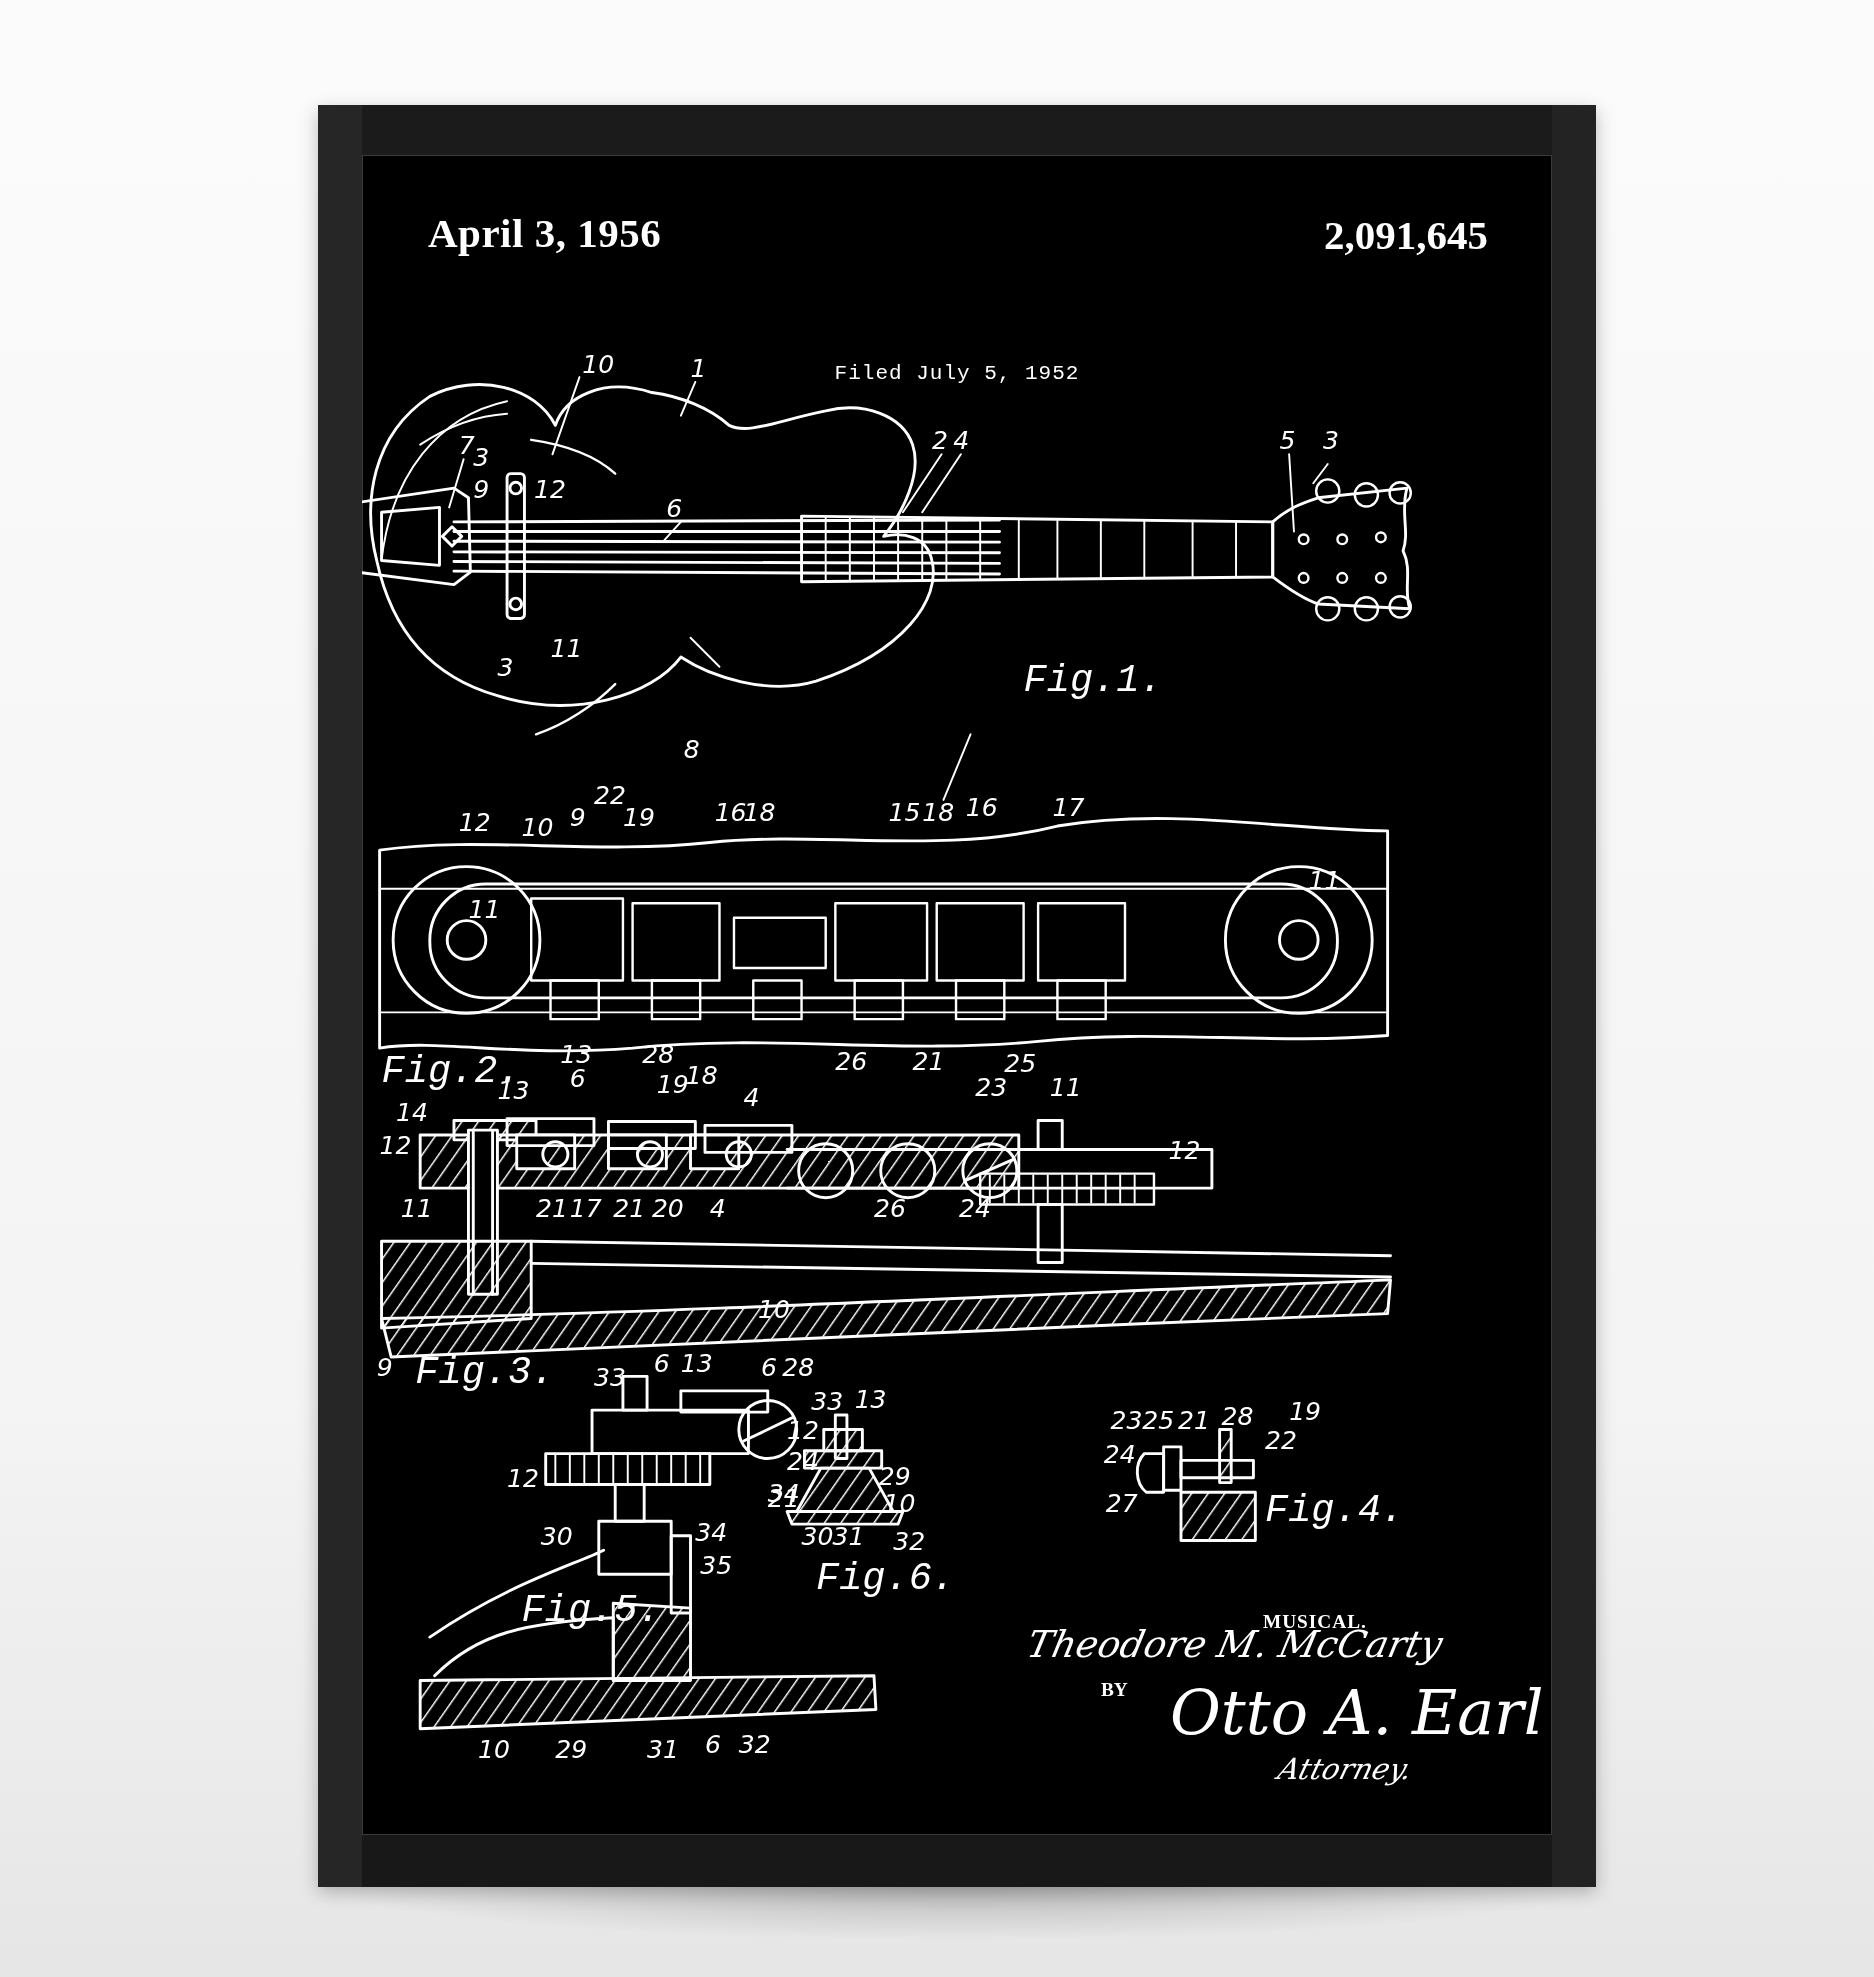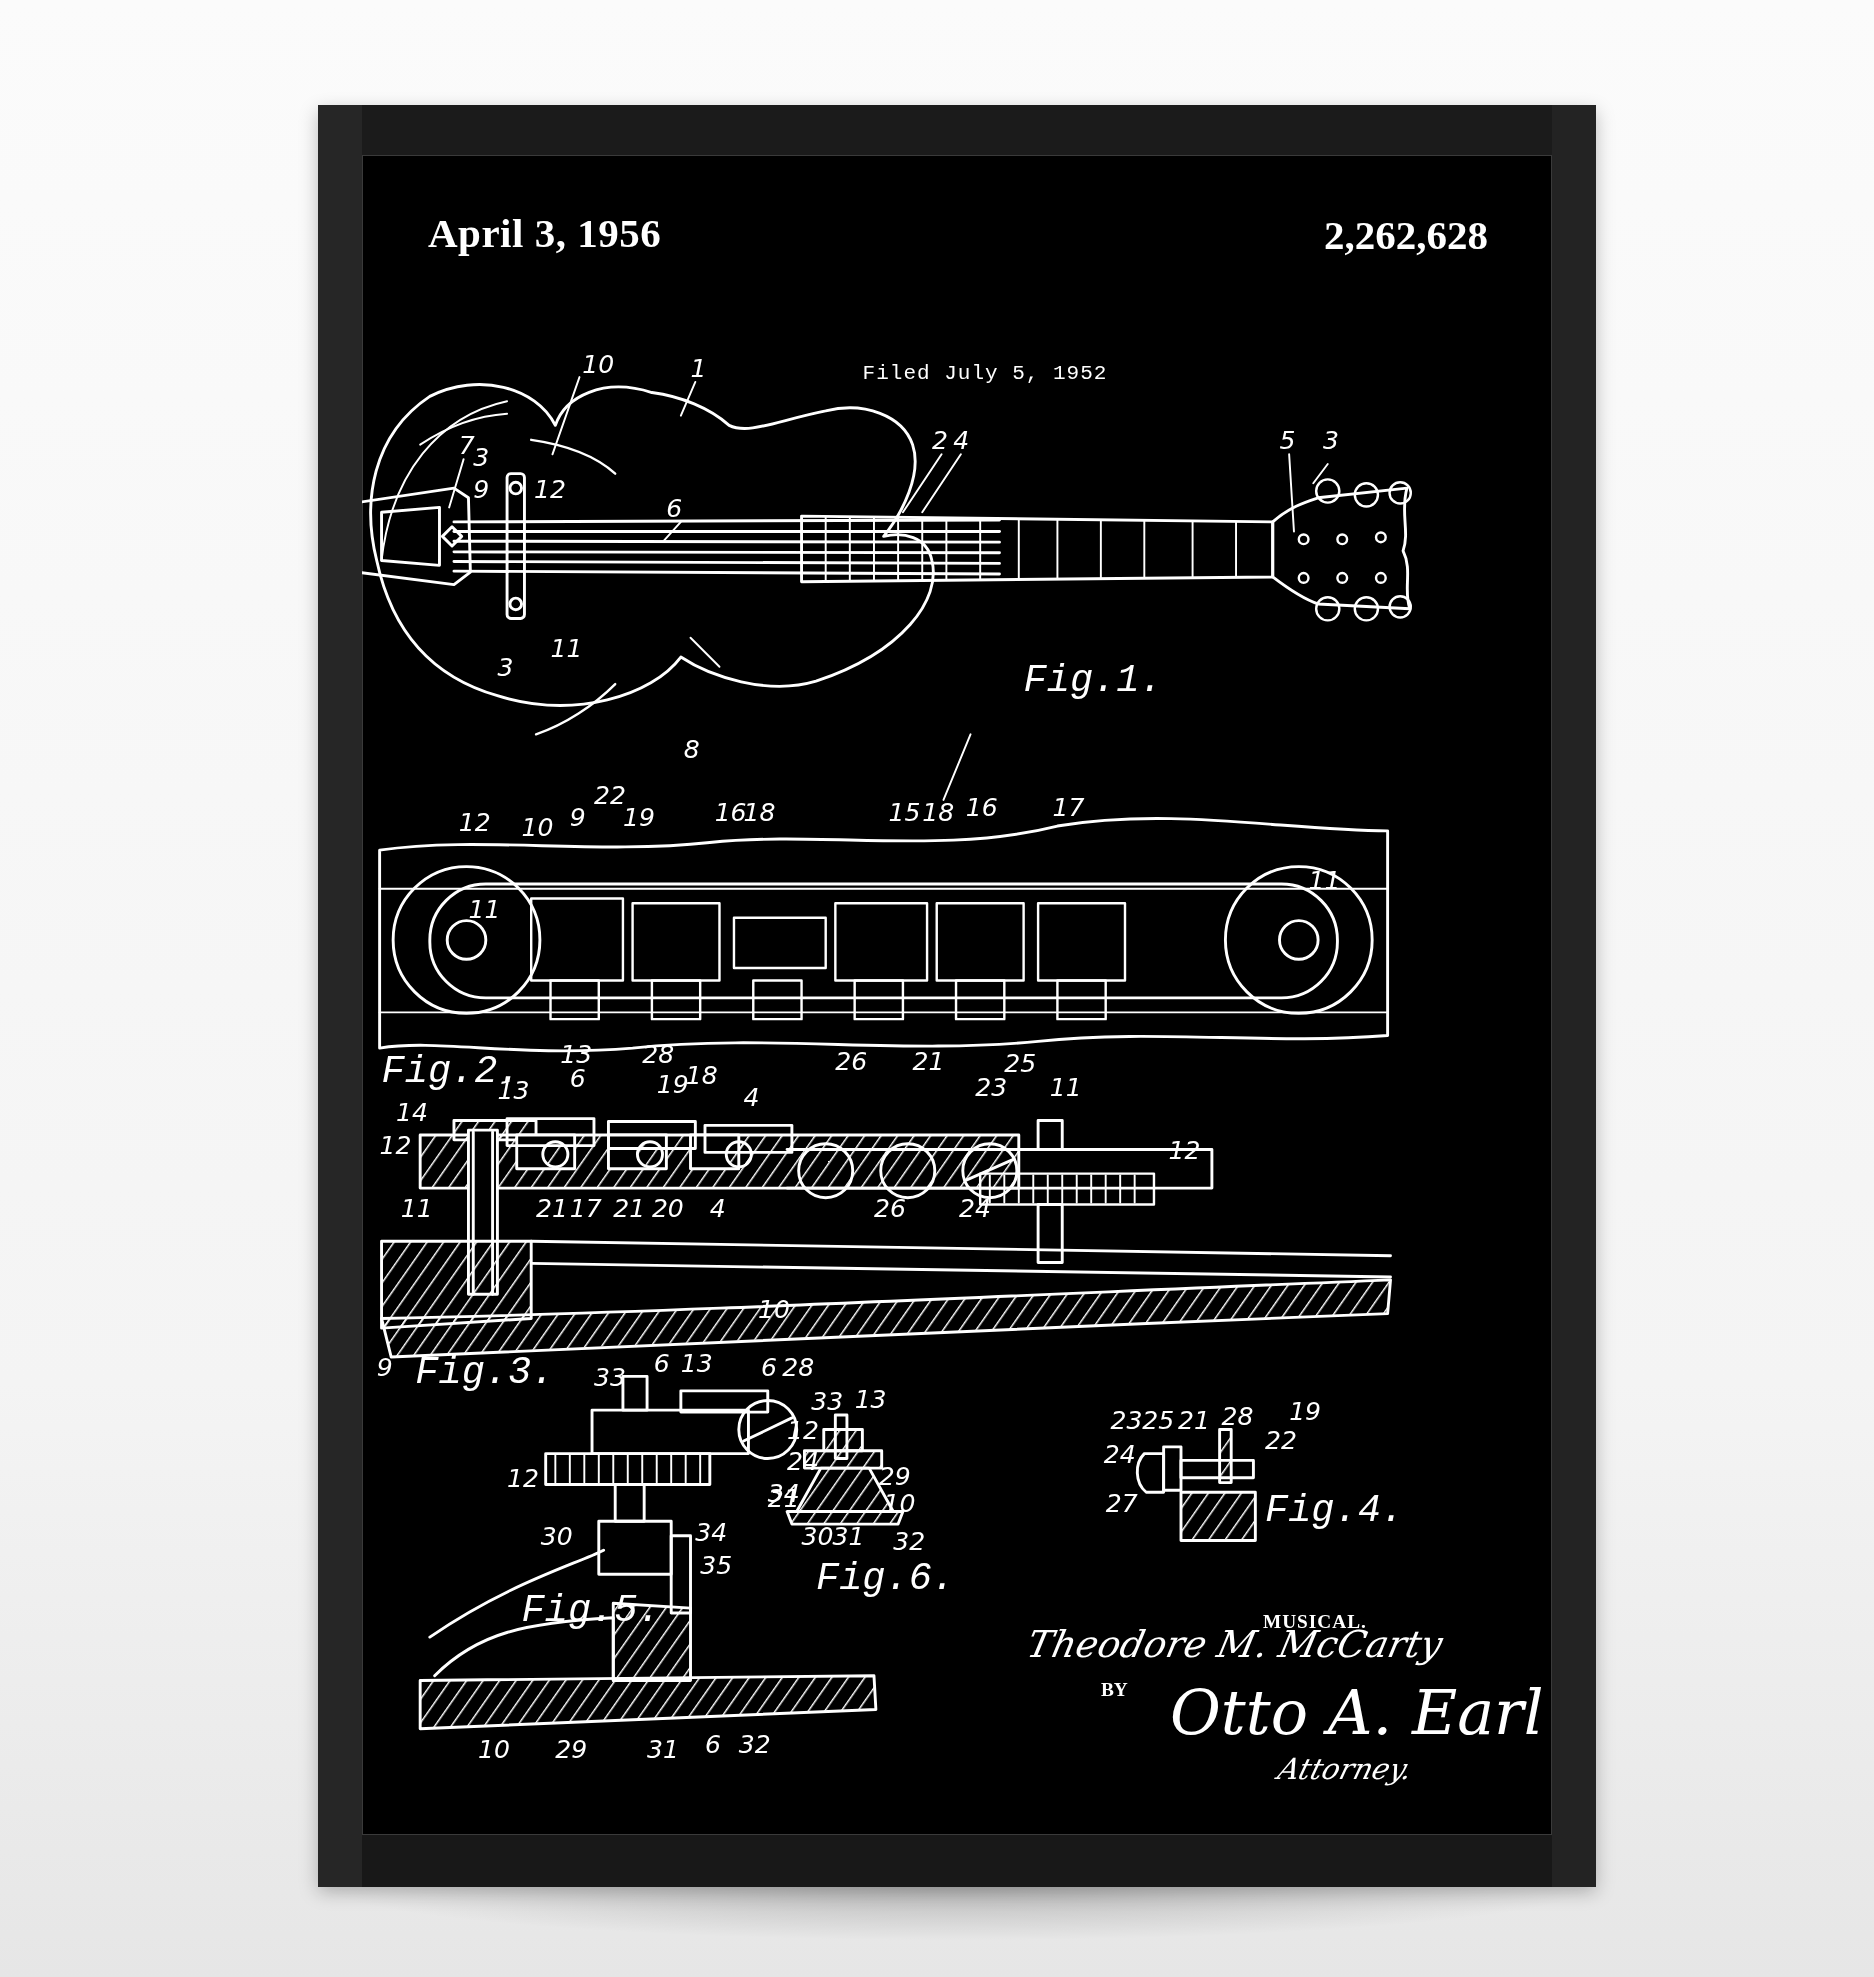--- a/index.html
+++ b/index.html
@@ -15,21 +15,21 @@
   .bevel-left{left:0;}
   .bevel-right{right:0;background:#232323;}
   .bevel-bottom{position:absolute;left:0;bottom:0;width:100%;height:52px;background:#181818;}
   .print{position:absolute;left:44px;top:50px;width:1190px;height:1680px;background:#000;
          box-shadow:inset 0 0 0 1px #3a3a3a;}
   .hdr{position:absolute;color:#fff;white-space:nowrap;}
   .date{left:66px;top:54px;font:bold 41px "Liberation Serif",serif;letter-spacing:0.5px;}
   .patno{right:64px;top:56px;font:bold 41px "Liberation Serif",serif;}
   .inventor-hdr{left:0;width:100%;text-align:center;top:81px;font:bold 24px "Liberation Sans",sans-serif;letter-spacing:1.9px;}
   .title{left:0;width:100%;text-align:center;top:141px;font:21px "Liberation Mono",monospace;letter-spacing:1px;}
-  .filed{left:0;width:100%;text-align:center;top:207px;font:21px "Liberation Mono",monospace;letter-spacing:1px;padding-left:28px;}
+  .filed{left:0;width:100%;text-align:center;top:207px;font:21px "Liberation Mono",monospace;letter-spacing:1px;}
   svg.art{position:absolute;left:0;top:0;}
   .lbl{fill:#fff;font-family:"DejaVu Sans",sans-serif;font-style:italic;font-size:26px;}
   .fig{fill:#fff;font-family:"Liberation Mono",monospace;font-style:italic;font-size:40px;}
   .sig{position:absolute;color:#fff;white-space:nowrap;}
   .sig-inv{left:901px;top:1456px;font:bold 19.3px "Liberation Serif",serif;letter-spacing:1px;}
   .sig-name{left:666px;top:1468px;font:italic 37px "DejaVu Serif",serif;transform:skewX(-12deg);}
   .sig-by{left:739px;top:1524px;font:bold 19.3px "Liberation Serif",serif;}
   .sig-atty{left:808px;top:1521px;font:italic 62px "DejaVu Serif",serif;}
   .sig-role{left:917px;top:1597px;font:italic 29px "DejaVu Serif",serif;transform:skewX(-15deg);}
 </style>
@@ -39,21 +39,21 @@
 <div class="shadow"></div>
 
 <div class="frame">
   <div class="bevel-top"></div>
   <div class="bevel-bottom"></div>
   <div class="bevel-left"></div>
   <div class="bevel-right"></div>
 
   <div class="print">
     <div class="hdr date">April 3, 1956</div>
-    <div class="hdr patno">2,262,628</div>
+    <div class="hdr patno">2,091,645</div>
     <div class="hdr filed">Filed July 5, 1952</div>
 
     <svg class="art" width="1190" height="1680" viewBox="0 0 1232 1740" fill="none" stroke="#fff" stroke-width="3" stroke-linecap="round" stroke-linejoin="round">
       <defs>
         <pattern id="hatch" width="14" height="14" patternUnits="userSpaceOnUse" patternTransform="rotate(35)">
           <line x1="0" y1="0" x2="0" y2="14" stroke="#fff" stroke-width="3"></line>
         </pattern>
       </defs>
 
       <g>

